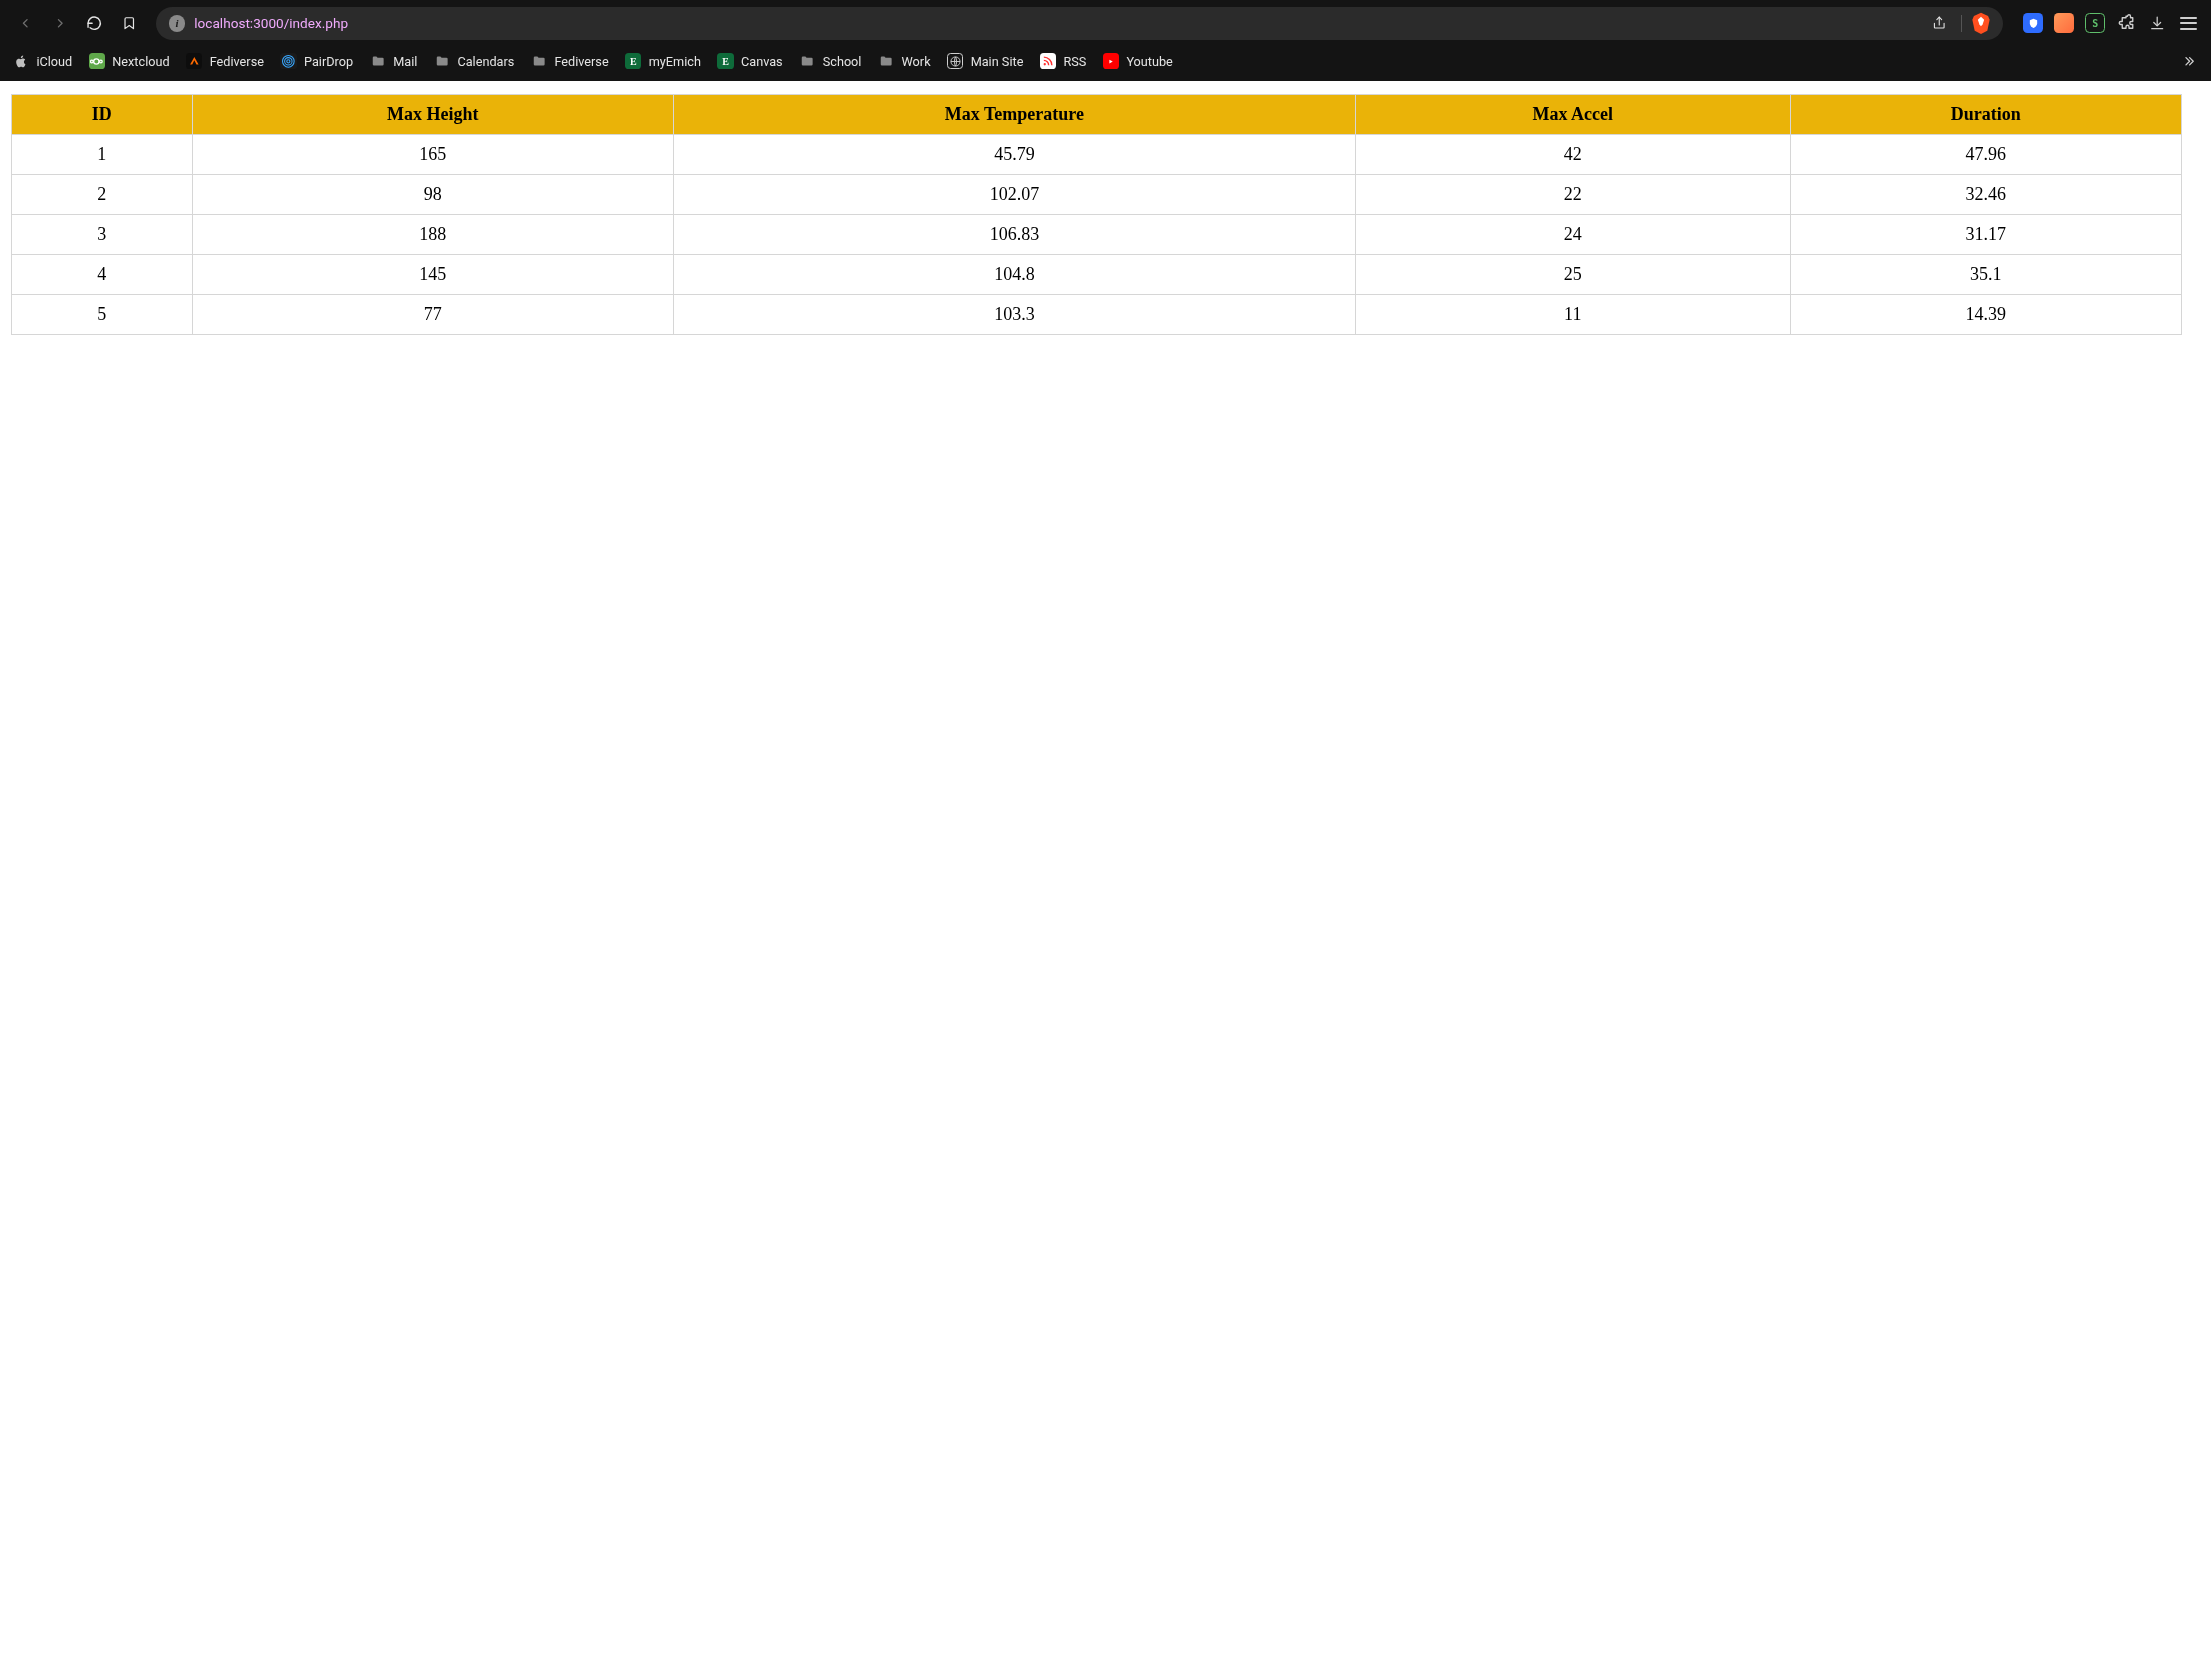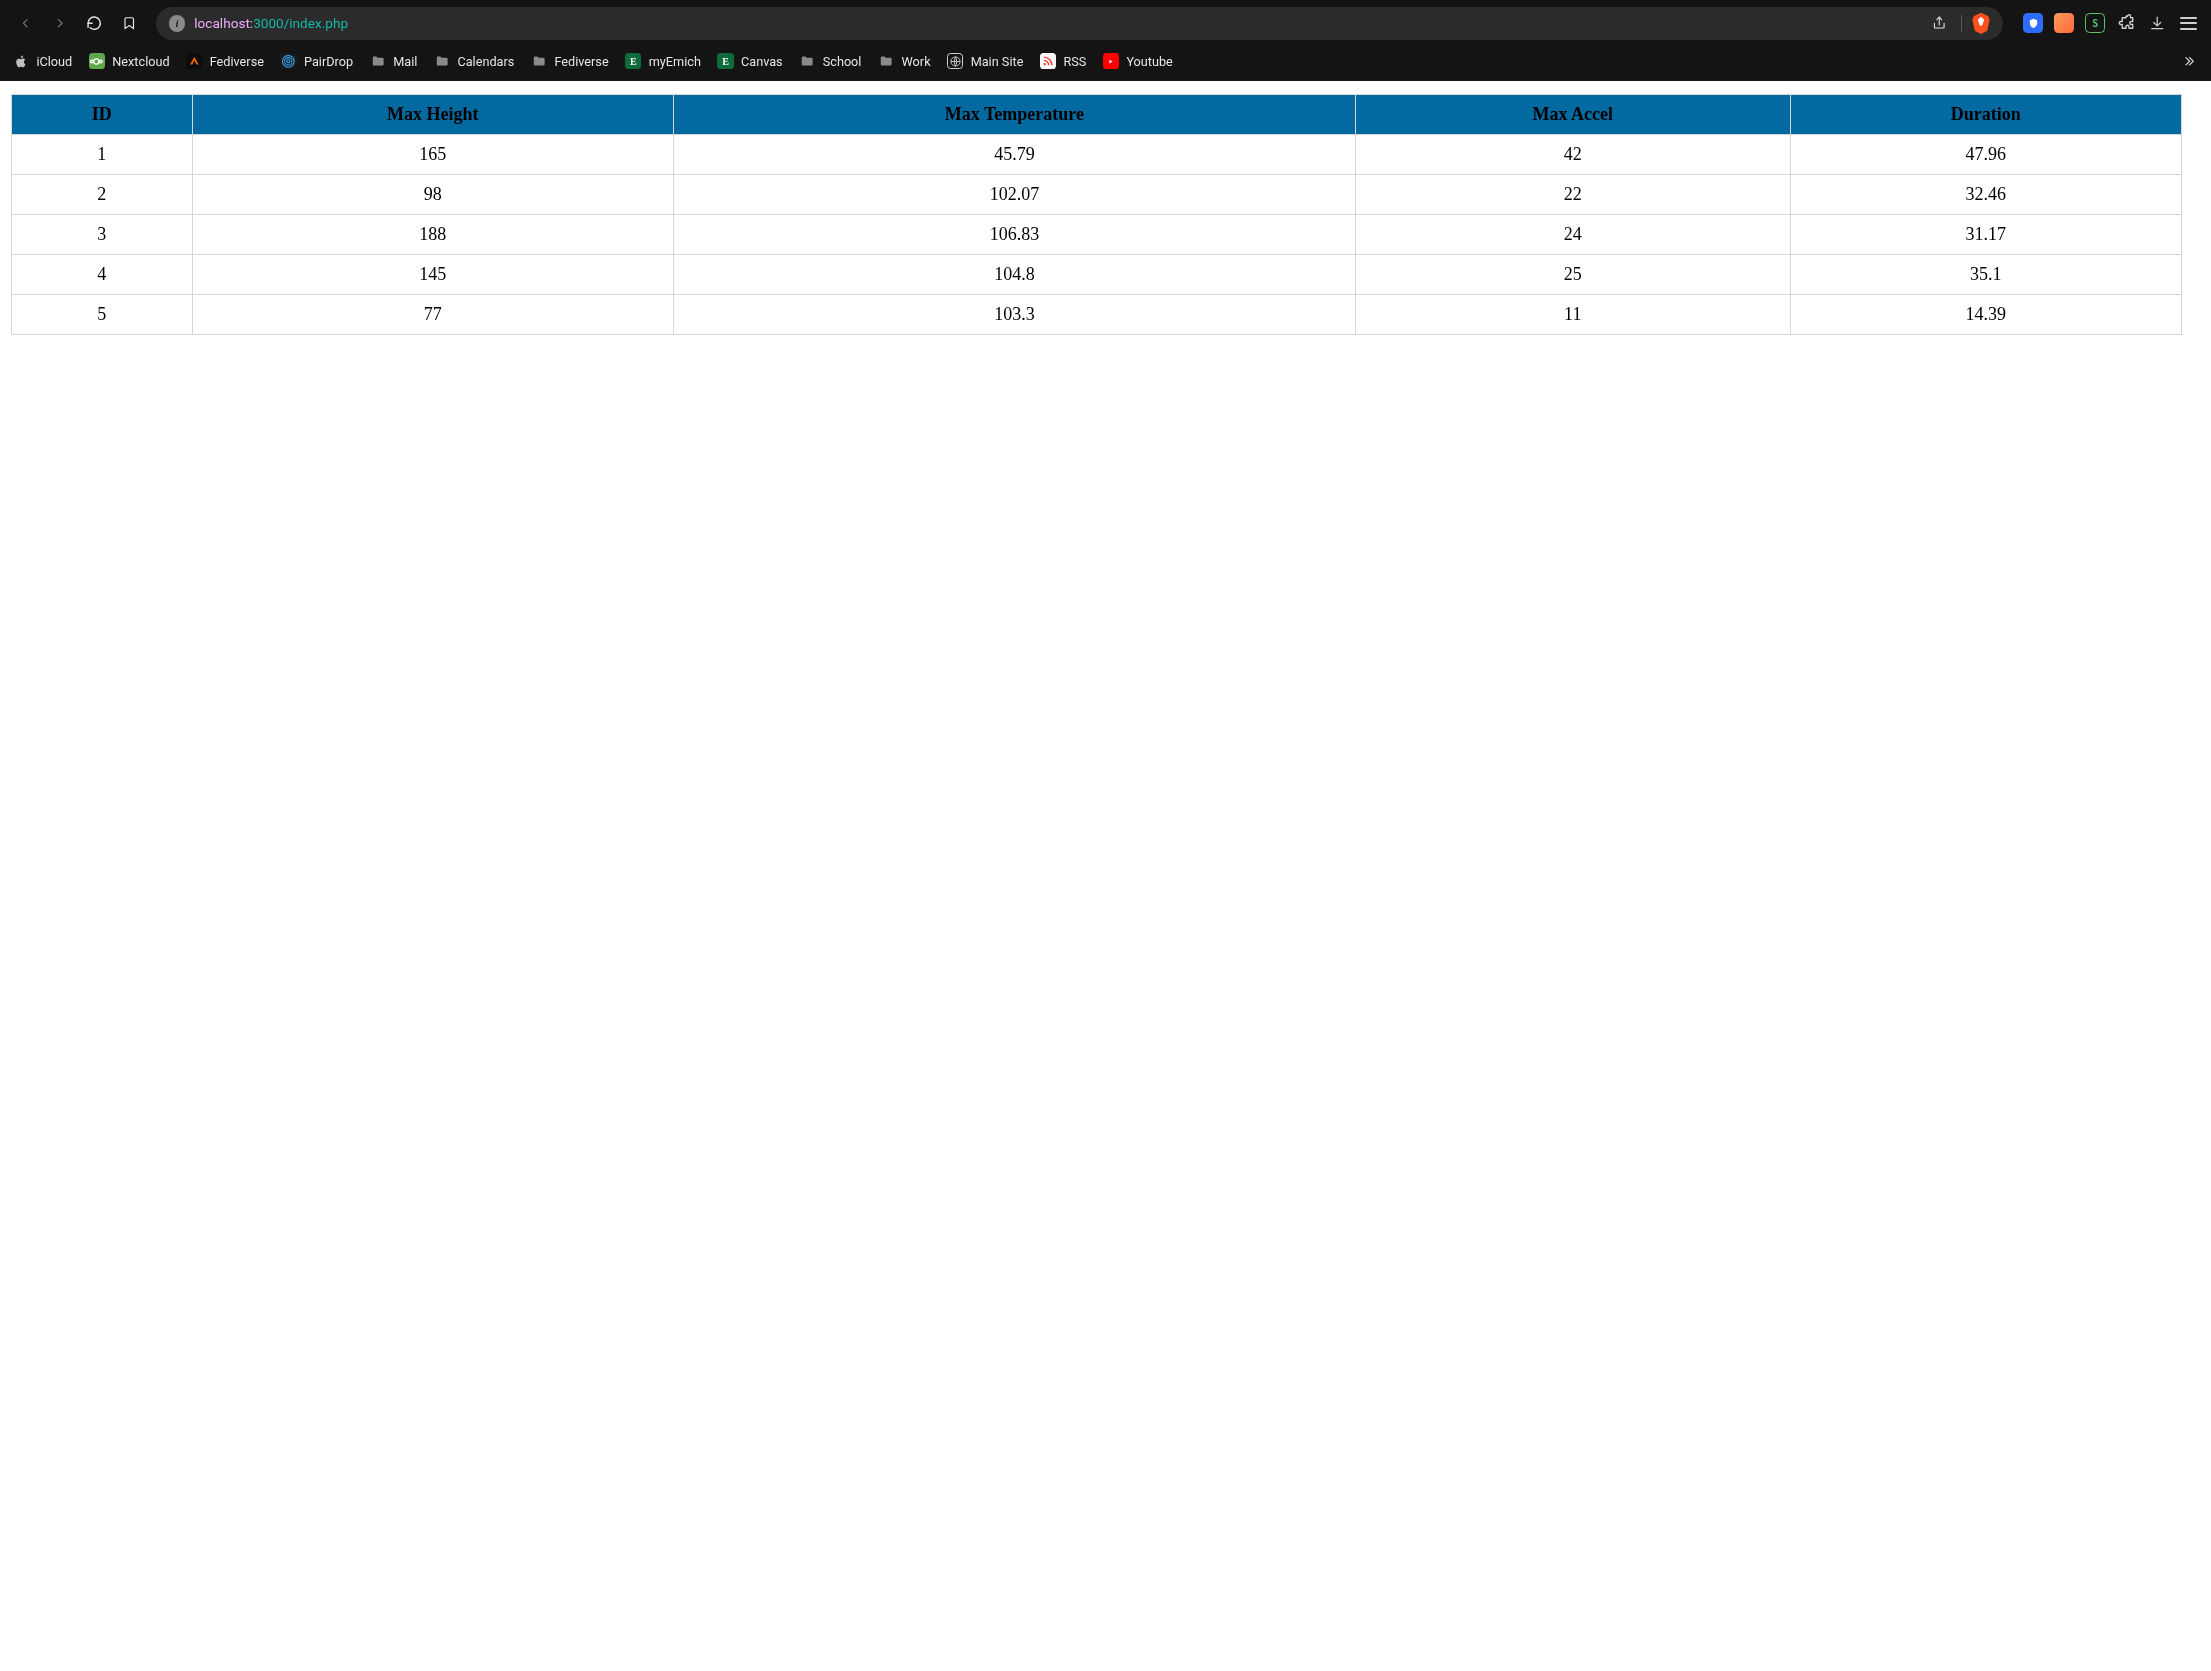--- a/index.html
+++ b/index.html
@@ -22,21 +22,21 @@
     background: #2b2b2b; border-radius: 18px; height: 33px;
     padding: 0 12.7px; gap: 9px; margin: 0 5.5px;
   }
   .site-info {
     width: 16.4px; height: 16.4px; border-radius: 50%;
     background: #8a8a8a; display: flex; align-items: center; justify-content: center;
     color: #1b1b1b; font-weight: bold; font-size: 11px; font-style: italic; font-family: Georgia, serif;
   }
   .url { font-size: 13.6px; color: #e8e8e8; }
   .url .host { color: #f0abfc; }
-  .url .path { color: #14b8a6; }
+  .url .path { color: #f0abfc; }
   .addr-right { display:flex; align-items:center; gap:9px; margin-left:auto; }
   .divider-v { width:0.9px; height:16.4px; background:#555; }
   .brave-shield {
     width:20px; height:22px; position:relative;
   }
   .brave-shield svg { width:100%; height:100%; }
   .right-icons { display: flex; align-items: center; gap: 11px; padding-left: 5.5px; }
   .ric { width:20px; height:20px; display:flex; align-items:center; justify-content:center; color:#cfcfcf; cursor:pointer; border-radius:3.6px; font-size:11px; }
   .ext-badge { width:20px; height:20px; border-radius:4.5px; display:flex; align-items:center; justify-content:center; font-size:10px; font-weight:bold; }
   .ext-blue { background:#2e6cff; color:#fff; }
@@ -66,21 +66,21 @@
   
   .page { padding: 12.7px 9px; font-family: "Times New Roman", Times, serif; color:#000; }
   .page h1 { font-size: 36px; font-weight: bold; margin: 9px 0 18px 0; }
   table.stats {
     width: 99%; border-collapse: collapse; margin: 0 0 0 1.8px;
     font-size: 18px;
   }
   table.stats th, table.stats td {
     border: 0.9px solid #d6d6d6; padding: 9px 11px; text-align: center;
   }
-  table.stats th { font-weight: bold; background:#0369a1; }
+  table.stats th { font-weight: bold; background:#eab308; }
   table.stats td { background:#fff; }
 
   svg { display:block; }
 </style>
 </head>
 <body>
 
 <div class="browser-chrome">
   <div class="toolbar-row">
     <div class="nav-btn">

